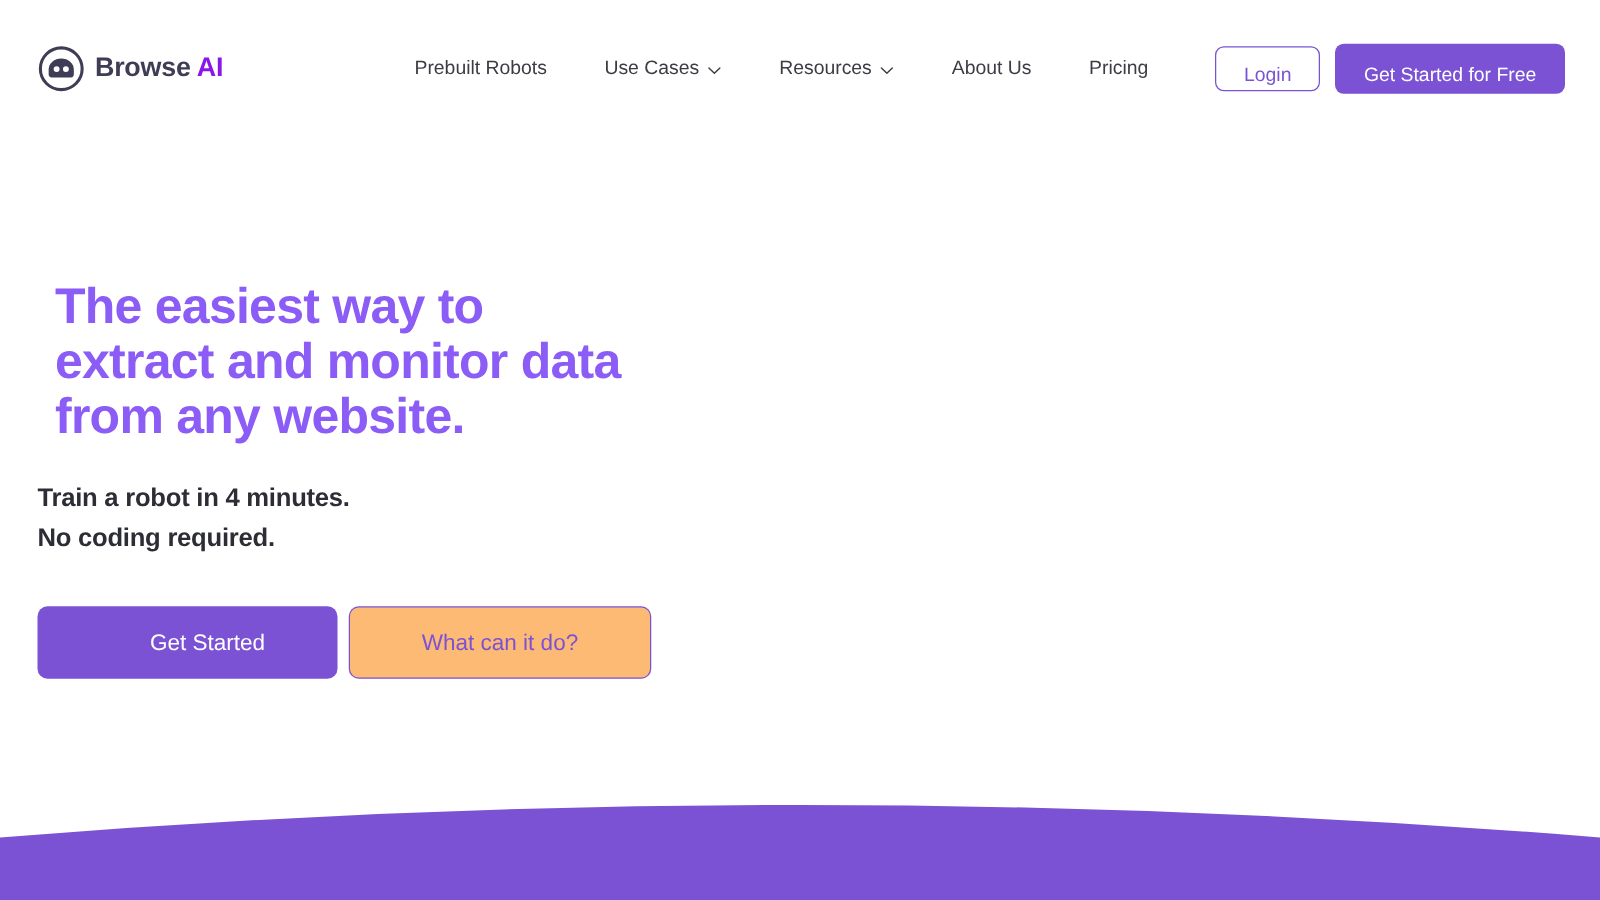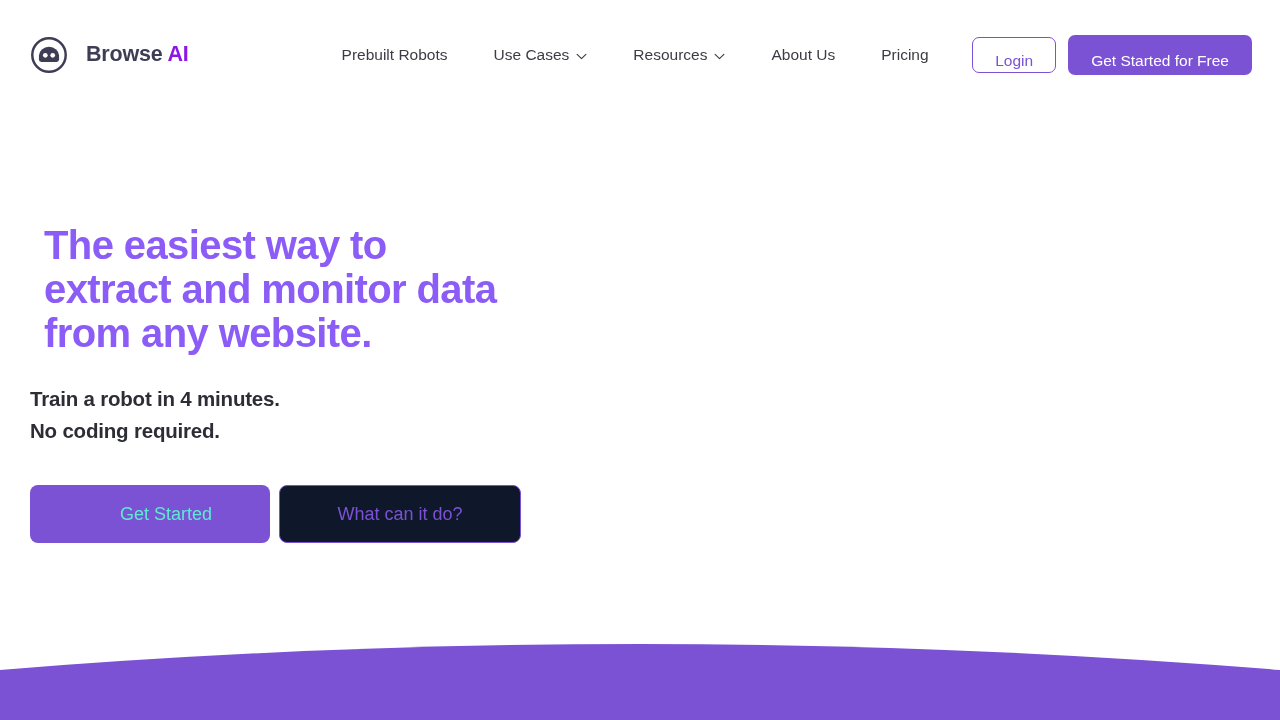--- a/index.html
+++ b/index.html
@@ -21,21 +21,21 @@
     display: flex;
     align-items: center;
     padding: 0 28px 0 30px;
     position: relative;
     z-index: 5;
   }
 
   #brand {
     display: flex;
     align-items: center;
-    gap: 18px;
+    gap: 8px;
     flex: 0 0 auto;
     cursor: pointer;
     text-decoration: none;
   }
   #brand .mark {
     width: 38px;
     height: 38px;
     display: block;
   }
   #brand .wordmark {
@@ -136,35 +136,35 @@
   #hero-cta-row {
     display: flex;
     align-items: center;
     gap: 9px;
   }
   #get-started-button {
     font-family: inherit;
     width: 240px;
     height: 58px;
     font-size: 18px;
-    color: #5eead4;
+    color: #ffffff;
     background: #7b52d4;
     border: none;
     border-radius: 8px;
     cursor: pointer;
     white-space: nowrap;
     padding-left: 32px;
   }
   #what-can-it-do-button {
     font-family: inherit;
     width: 242px;
     height: 58px;
     font-size: 18px;
     color: #7b52d4;
-    background: #0f172a;
+    background: #fdba74;
     border: 1.6px solid #7b52d4;
     border-radius: 8px;
     cursor: pointer;
     white-space: nowrap;
   }
 
   
   #bottom-curve {
     position: absolute;
     left: 0;

